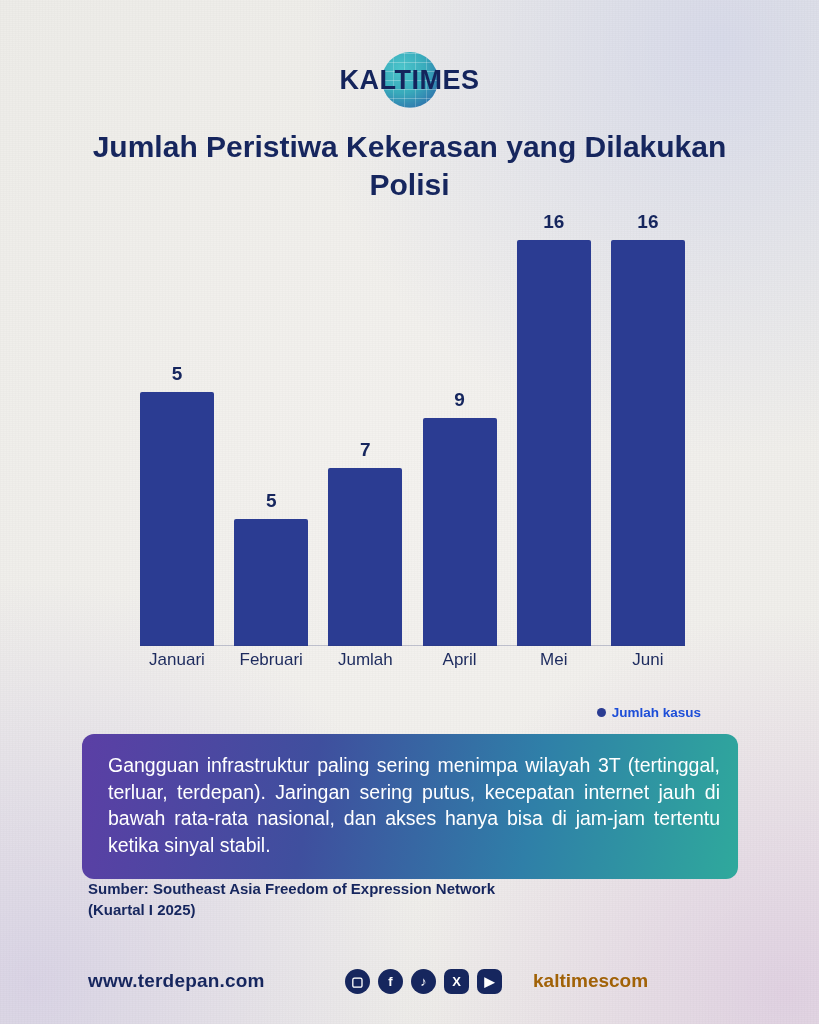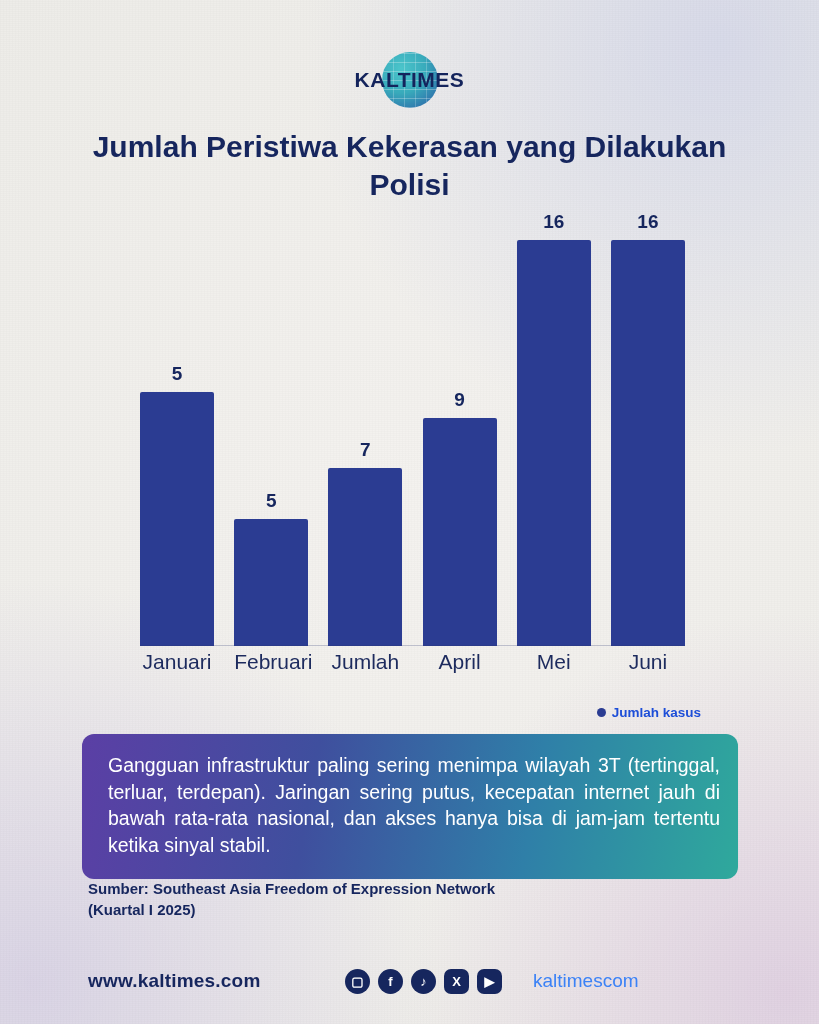--- a/index.html
+++ b/index.html
@@ -61,21 +61,21 @@
   }
   .logo-globe::after {
     content:"";
     position:absolute; inset:0;
     border-radius:50%;
     background:
       repeating-linear-gradient(90deg, rgba(255,255,255,.22) 0px, rgba(255,255,255,.22) 1px, rgba(255,255,255,0) 1px, rgba(255,255,255,0) 11px);
   }
   .logo-text {
     position: relative;
-    font-size: 21px;
+    font-size: 27px;
     font-weight: 800;
     letter-spacing: 0.5px;
     color: #14245c;
     z-index: 3;
   }
 
   
   .title {
     position: absolute;
     top: 128px;
@@ -136,21 +136,21 @@
     left: 0; right: 0;
     bottom: 0;
     height: 30px;
     display: flex;
     justify-content: space-between;
     align-items: flex-start;
   }
   .xlabel {
     width: 74px;
     text-align: center;
-    font-size: 21px;
+    font-size: 17px;
     color: #1d2b5e;
   }
 
   .legend {
     position: absolute;
     top: 705px;
     right: 118px;
     display: flex;
     align-items: center;
     gap: 6px;
@@ -229,22 +229,22 @@
     color: #fff;
     display: flex; align-items: center; justify-content: center;
     font-size: 13px;
     font-weight: 700;
   }
   .sicon.round { border-radius: 50%; }
   .handle {
     position: absolute;
     left: 533px;
     font-size: 19px;
-    font-weight: 400;
-    color: #3b82f6;
+    font-weight: 700;
+    color: #a16207;
   }
 </style>
 </head>
 <body>
 
 <div class="page">
 
   <div class="logo-wrap">
     <div class="logo">
       <span class="logo-globe"></span>
@@ -298,21 +298,21 @@
   </div>
 
   <div class="callout">
     <p>Gangguan infrastruktur paling sering menimpa wilayah 3T (tertinggal, terluar, terdepan). Jaringan sering putus, kecepatan internet jauh di bawah rata-rata nasional, dan akses hanya bisa di jam-jam tertentu ketika sinyal stabil.</p>
   </div>
 
   <div class="source">Sumber: Southeast Asia Freedom of Expression Network
 (Kuartal I 2025)</div>
 
   <div class="footer">
-    <span class="site">www.kaltimes.com</span>
+    <span class="site">www.terdepan.com</span>
     <div class="socials" id="socials">
         <div class="sicon round">▢</div>
         <div class="sicon round">f</div>
         <div class="sicon round">♪</div>
         <div class="sicon">X</div>
         <div class="sicon">▶</div>
       </div>
     <span class="handle">kaltimescom</span>
   </div>
 

